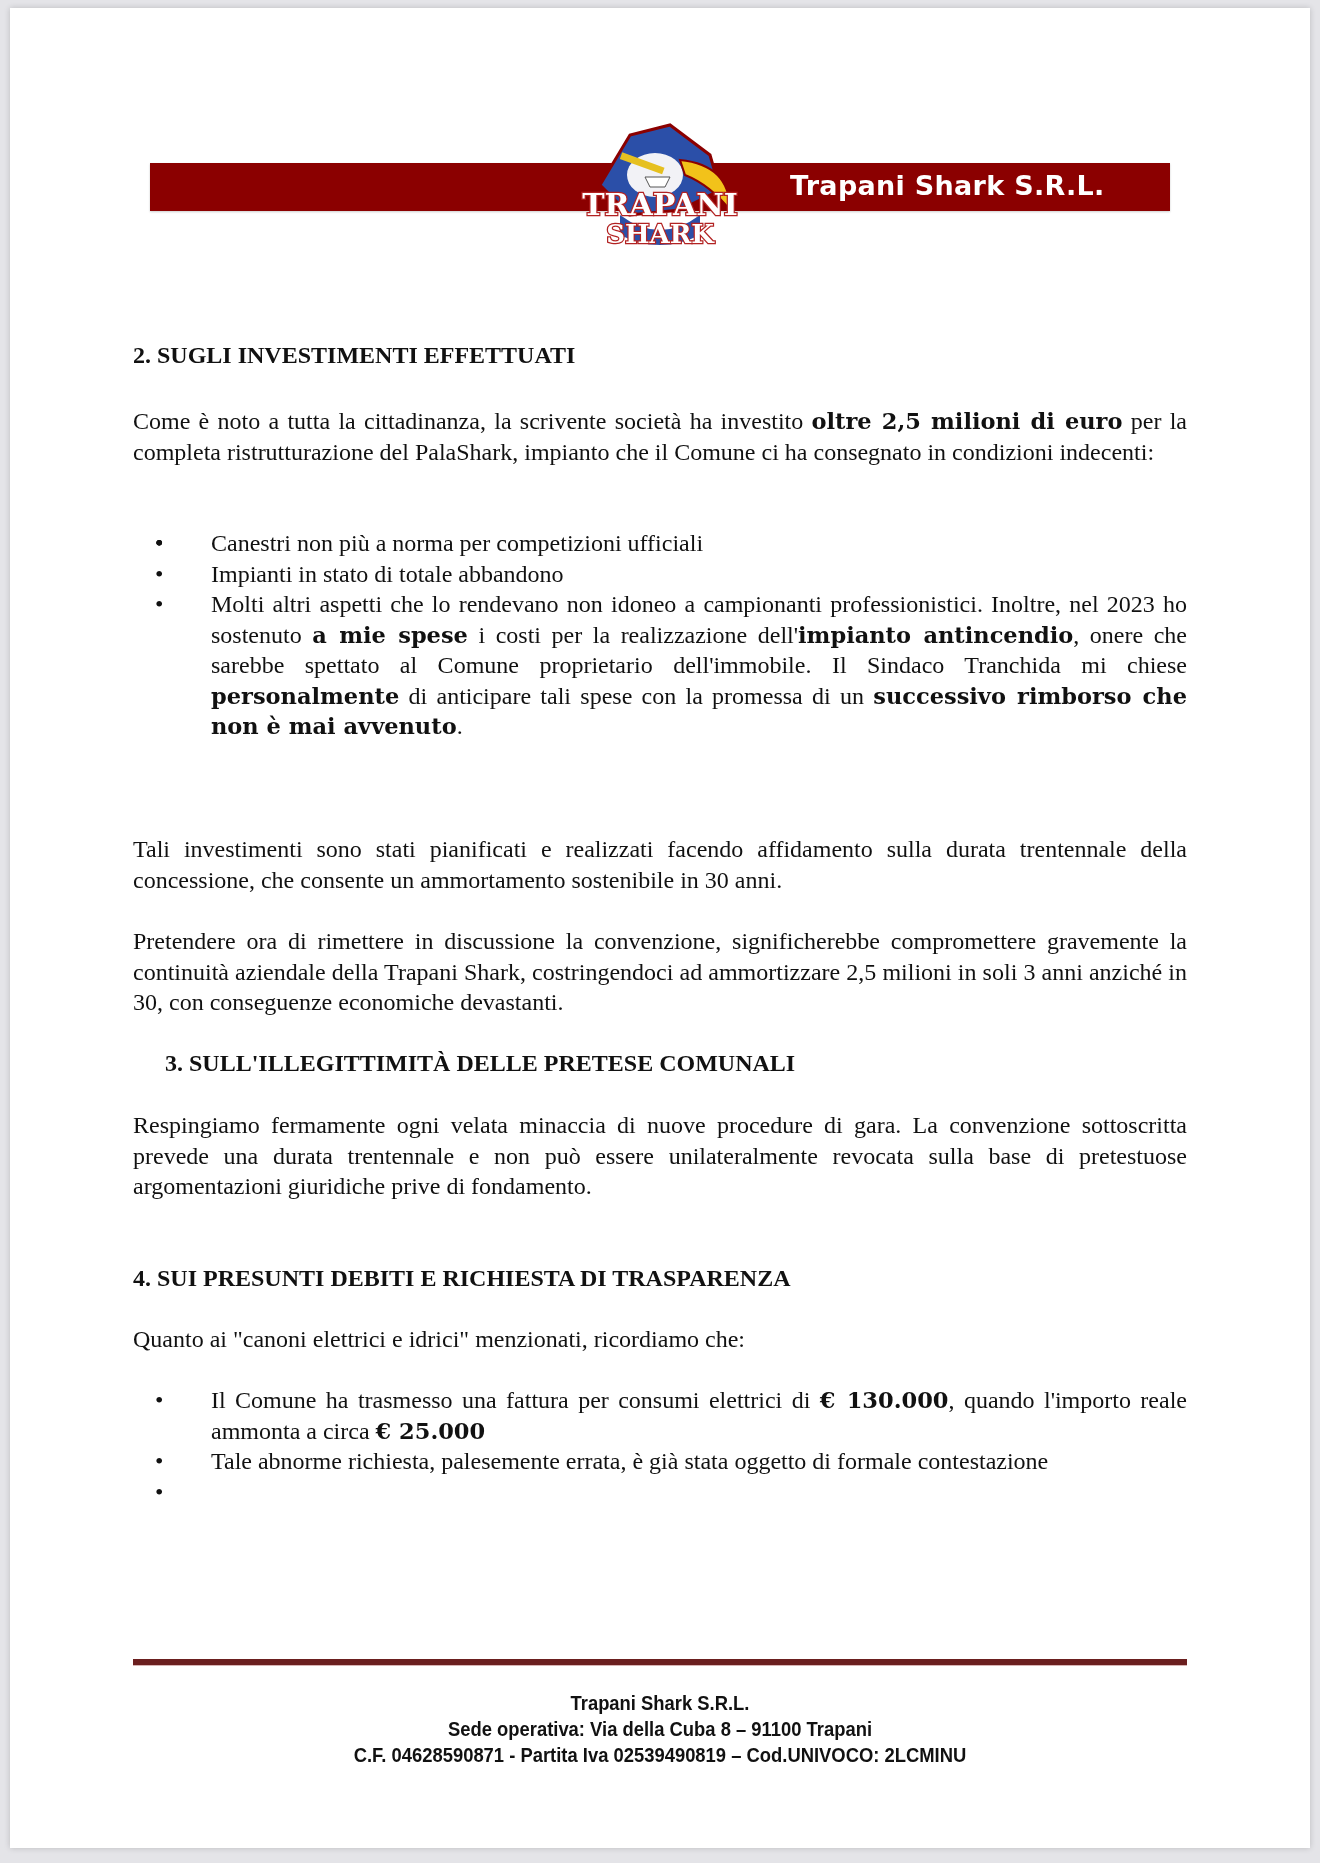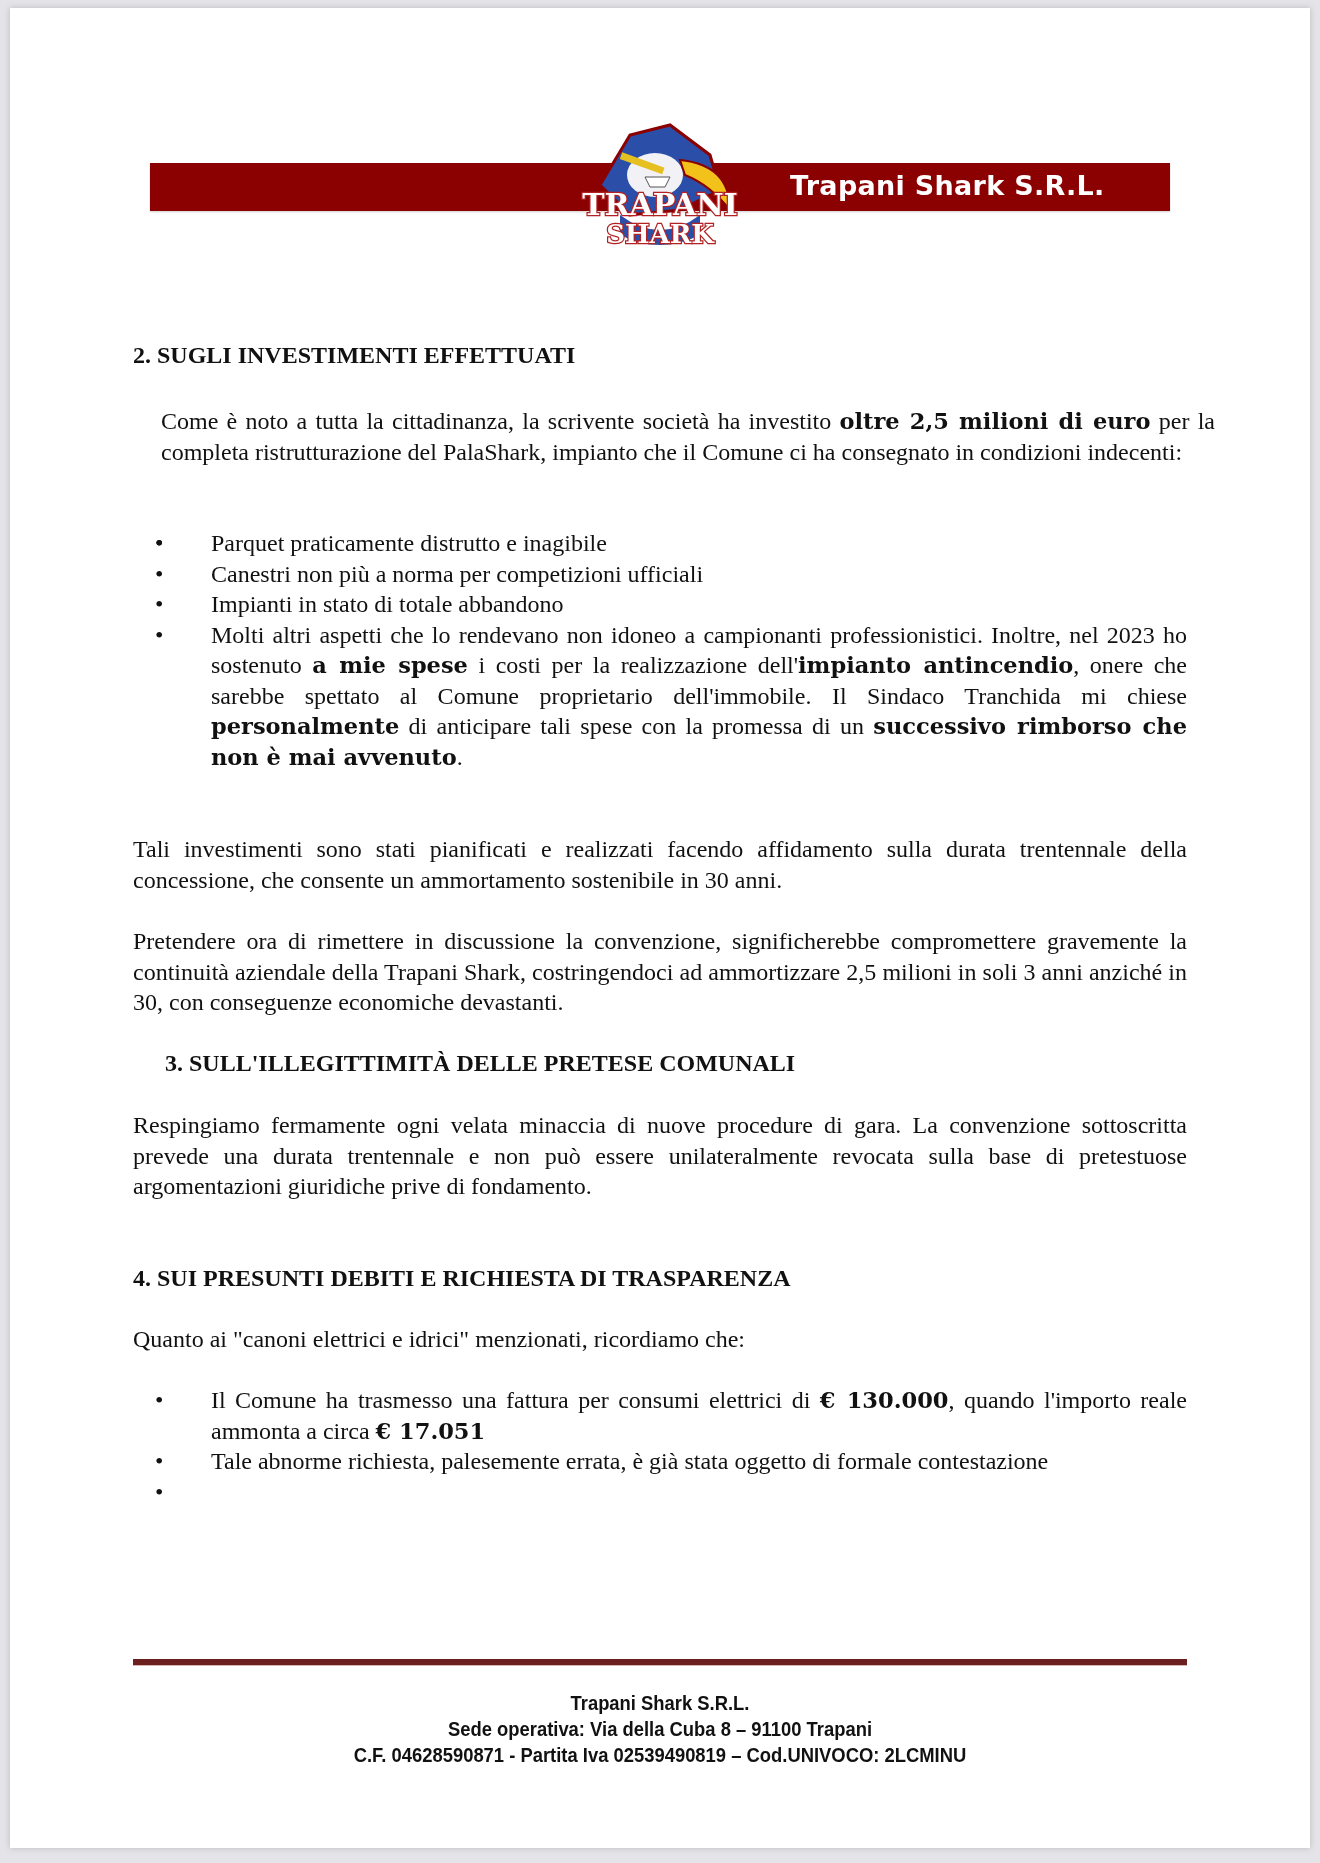--- a/index.html
+++ b/index.html
@@ -115,46 +115,46 @@
   <path d="M85 62 L110 62 L105 72 L90 72 Z" fill="#ffffff" stroke="#555" stroke-width="1"></path>
   <path d="M60 100 Q100 130 140 100 L140 120 Q100 140 60 120 Z" fill="#2b4fa8"></path>
   <text x="100" y="100" text-anchor="middle" font-family="DejaVu Serif, serif" font-weight="bold" font-size="30" fill="#ffffff" stroke="#b22222" stroke-width="2.5" paint-order="stroke">TRAPANI</text>
   <text x="100" y="128" text-anchor="middle" font-family="DejaVu Serif, serif" font-weight="bold" font-size="26" fill="#ffffff" stroke="#b22222" stroke-width="2.5" paint-order="stroke">SHARK</text>
 </svg>
 
 <div class="content">
 
   <h2 class="h" style="top:0px;">2. SUGLI INVESTIMENTI EFFETTUATI</h2>
 
-  <p class="p" style="top:66px;margin-left:28px;">
+  <p class="p" style="top:66px;">
     <span>Come è noto a tutta la cittadinanza, la scrivente società ha investito </span><b>oltre 2,5 milioni di euro</b><span> per la completa ristrutturazione del PalaShark, impianto che il Comune ci ha consegnato in condizioni indecenti:</span>
   </p>
 
   <ul class="bullets" style="top:188px;">
     <li><span class="dot">•</span></li>
-    <li><span class="dot">•</span><span>Parquet praticamente distrutto e inagibile</span></li>
+    <li><span class="dot">•</span></li>
     <li><span class="dot">•</span><span>Canestri non più a norma per competizioni ufficiali</span></li>
     <li><span class="dot">•</span><span>Impianti in stato di totale abbandono</span></li>
     <li><span class="dot">•</span><span>Molti altri aspetti che lo rendevano non idoneo a campionanti professionistici. Inoltre, nel 2023 ho sostenuto </span><b>a mie spese</b><span> i costi per la realizzazione dell'</span><b>impianto antincendio</b><span>, onere che sarebbe spettato al Comune proprietario dell'immobile. Il Sindaco Tranchida mi chiese </span><b>personalmente</b><span> di anticipare tali spese con la promessa di un </span><b>successivo rimborso che non è mai avvenuto</b><span>.</span></li>
   </ul>
 
   <p class="p" style="top:494px;">Tali investimenti sono stati pianificati e realizzati facendo affidamento sulla durata trentennale della concessione, che consente un ammortamento sostenibile in 30 anni.</p>
 
   <p class="p" style="top:586px;">Pretendere ora di rimettere in discussione la convenzione,  significherebbe compromettere gravemente la continuità aziendale della Trapani Shark, costringendoci ad ammortizzare 2,5 milioni in soli 3 anni anziché in 30, con conseguenze economiche devastanti.</p>
 
   <h2 class="h" style="top:708px;margin-left:32px;">3. SULL'ILLEGITTIMITÀ DELLE PRETESE COMUNALI</h2>
 
   <p class="p" style="top:770px;">Respingiamo fermamente ogni velata minaccia di nuove procedure di gara. La convenzione sottoscritta prevede una durata trentennale e non può essere unilateralmente revocata sulla base di pretestuose argomentazioni giuridiche prive di fondamento.</p>
 
   <h2 class="h" style="top:923px;text-align:right;">4. SUI PRESUNTI DEBITI E RICHIESTA DI TRASPARENZA</h2>
 
   <p class="p" style="top:984px;">Quanto ai "canoni elettrici e idrici" menzionati, ricordiamo che:</p>
 
   <ul class="bullets" style="top:1045px;">
-    <li><span class="dot">•</span><span>Il Comune ha trasmesso una fattura per consumi elettrici di </span><b>€ 130.000</b><span>, quando l'importo reale ammonta a circa </span><b>€ 17.051</b></li>
+    <li><span class="dot">•</span><span>Il Comune ha trasmesso una fattura per consumi elettrici di </span><b>€ 130.000</b><span>, quando l'importo reale ammonta a circa </span><b>€ 25.000</b></li>
     <li><span class="dot">•</span><span>Tale abnorme richiesta, palesemente errata, è già stata oggetto di formale contestazione</span></li>
     <li><span class="dot">•</span></li>
   </ul>
 </div>
 
 <div class="footer-rule"></div>
 <div class="footer">
   <div>Trapani Shark S.R.L.</div>
   <div>Sede operativa: Via della Cuba 8 – 91100 Trapani</div>
   <div>C.F. 04628590871 - Partita Iva 02539490819 – Cod.UNIVOCO: 2LCMINU</div>

